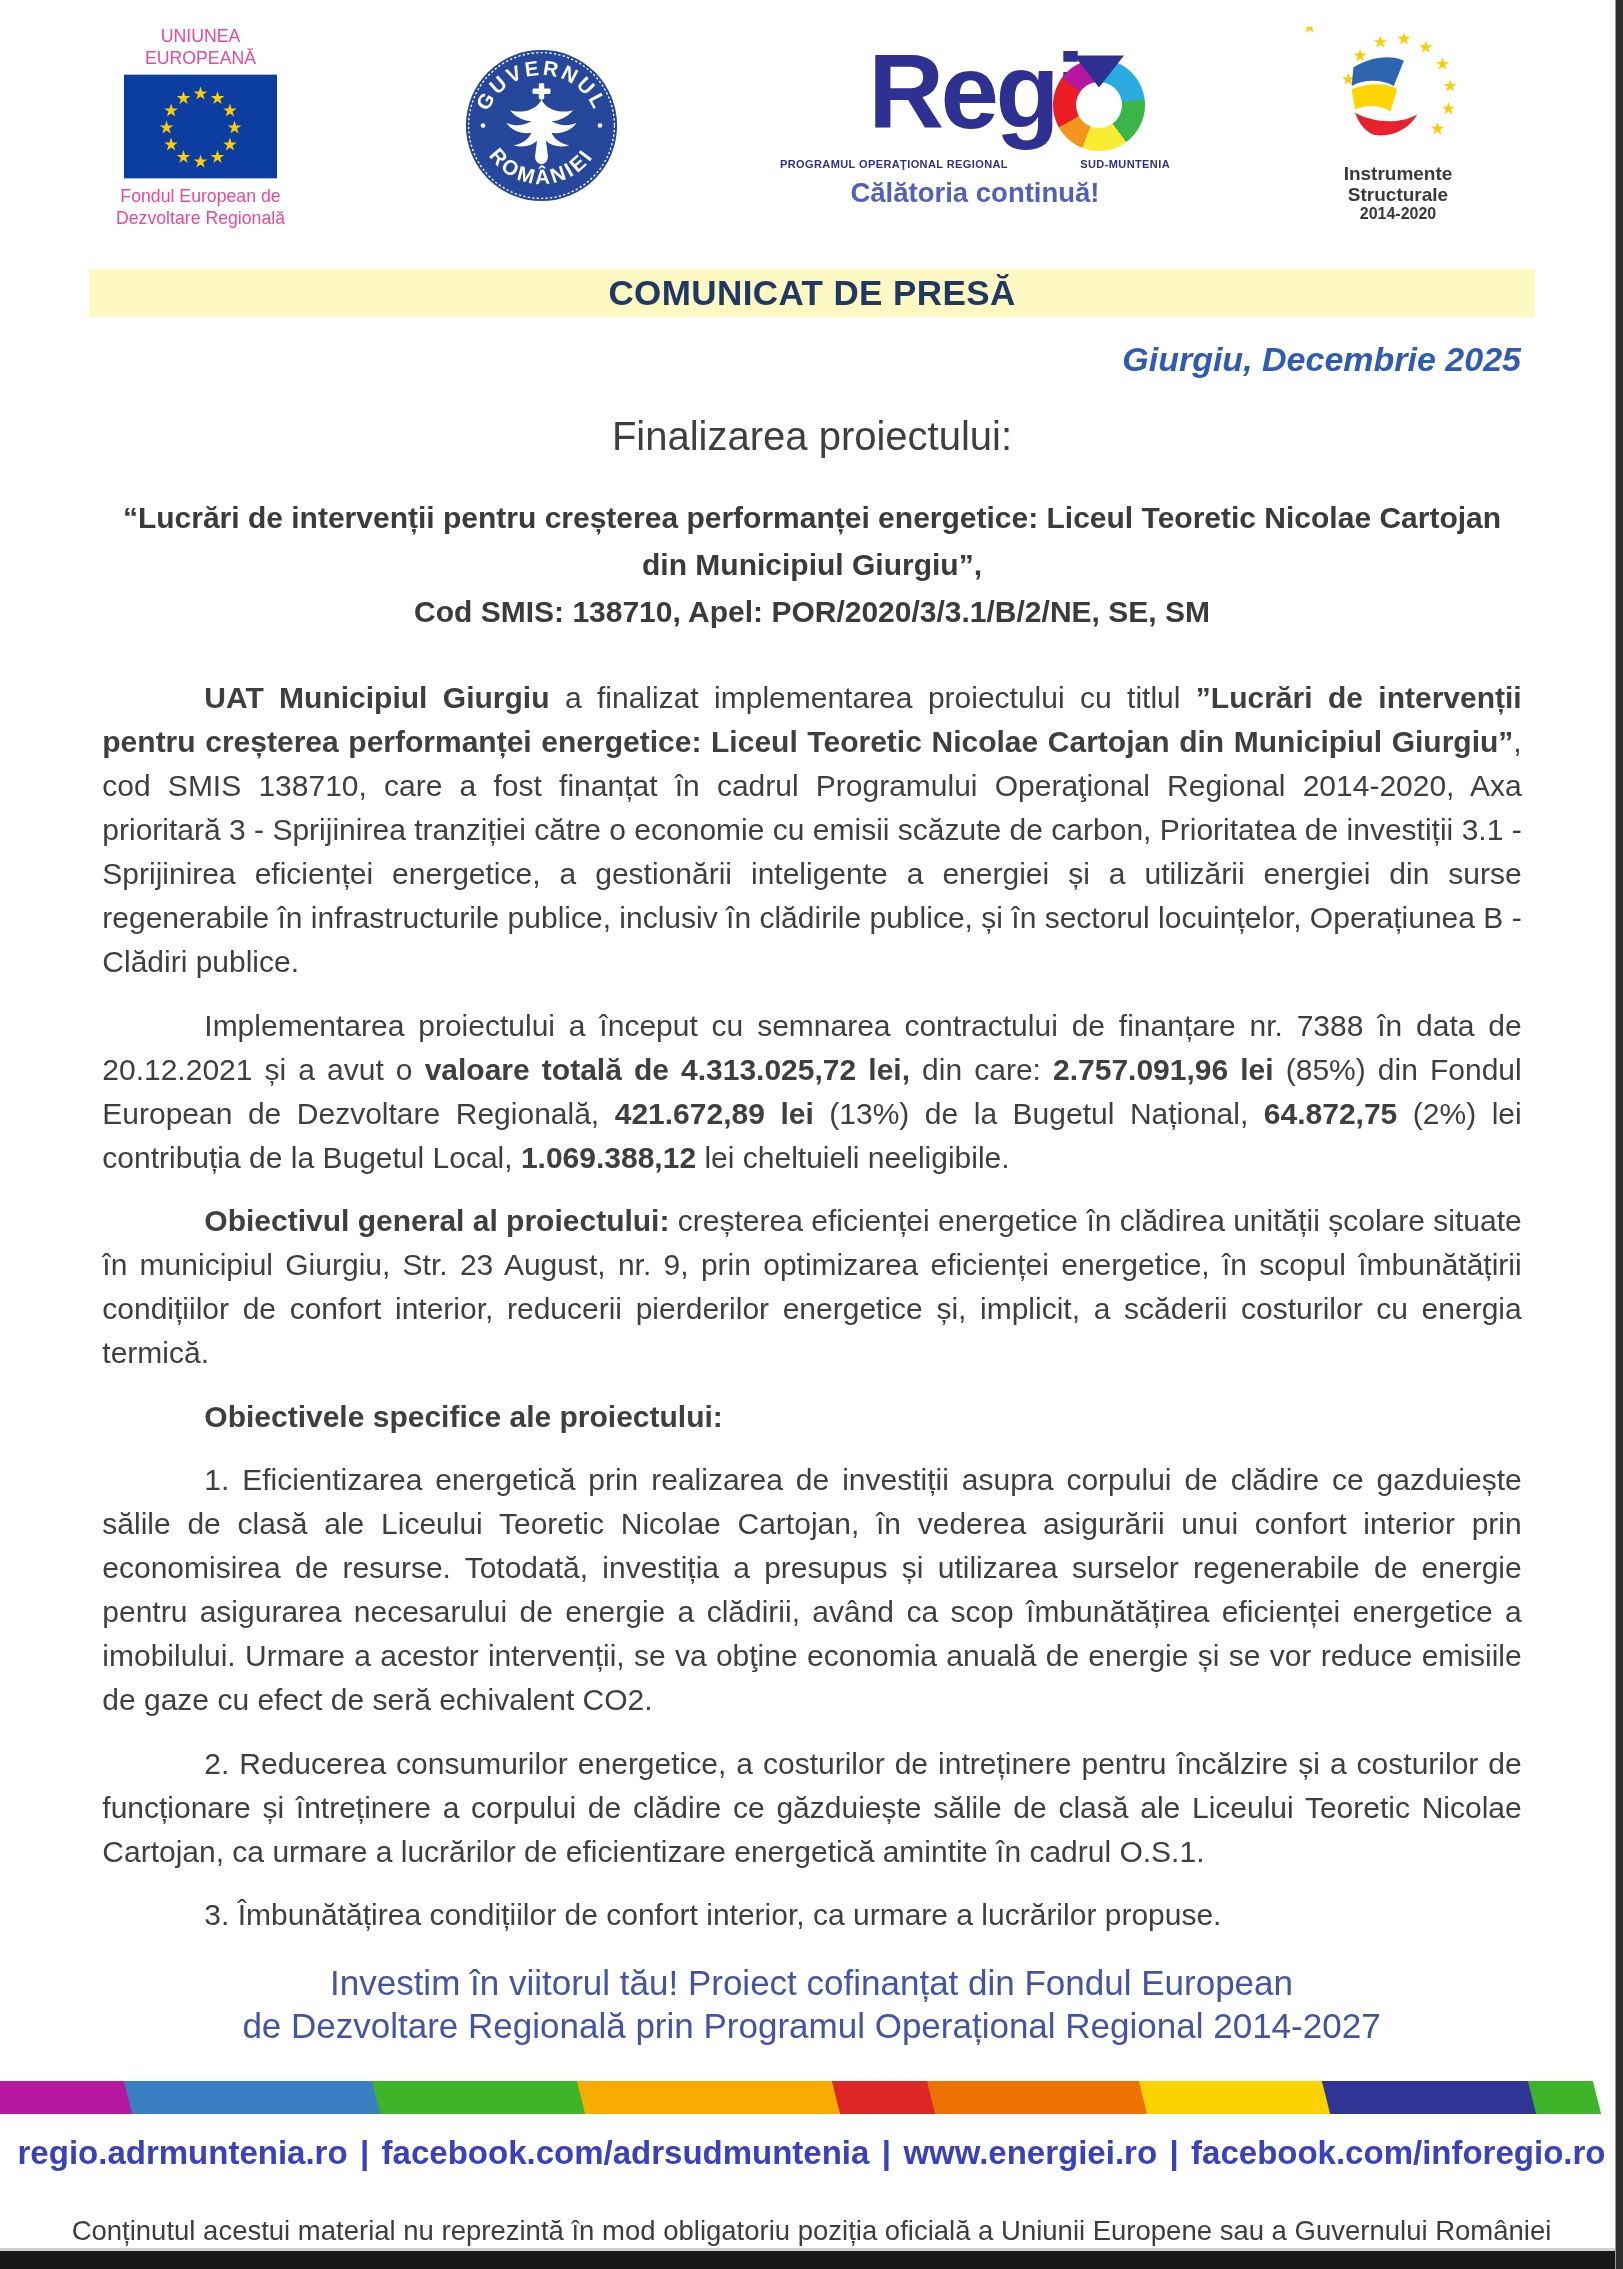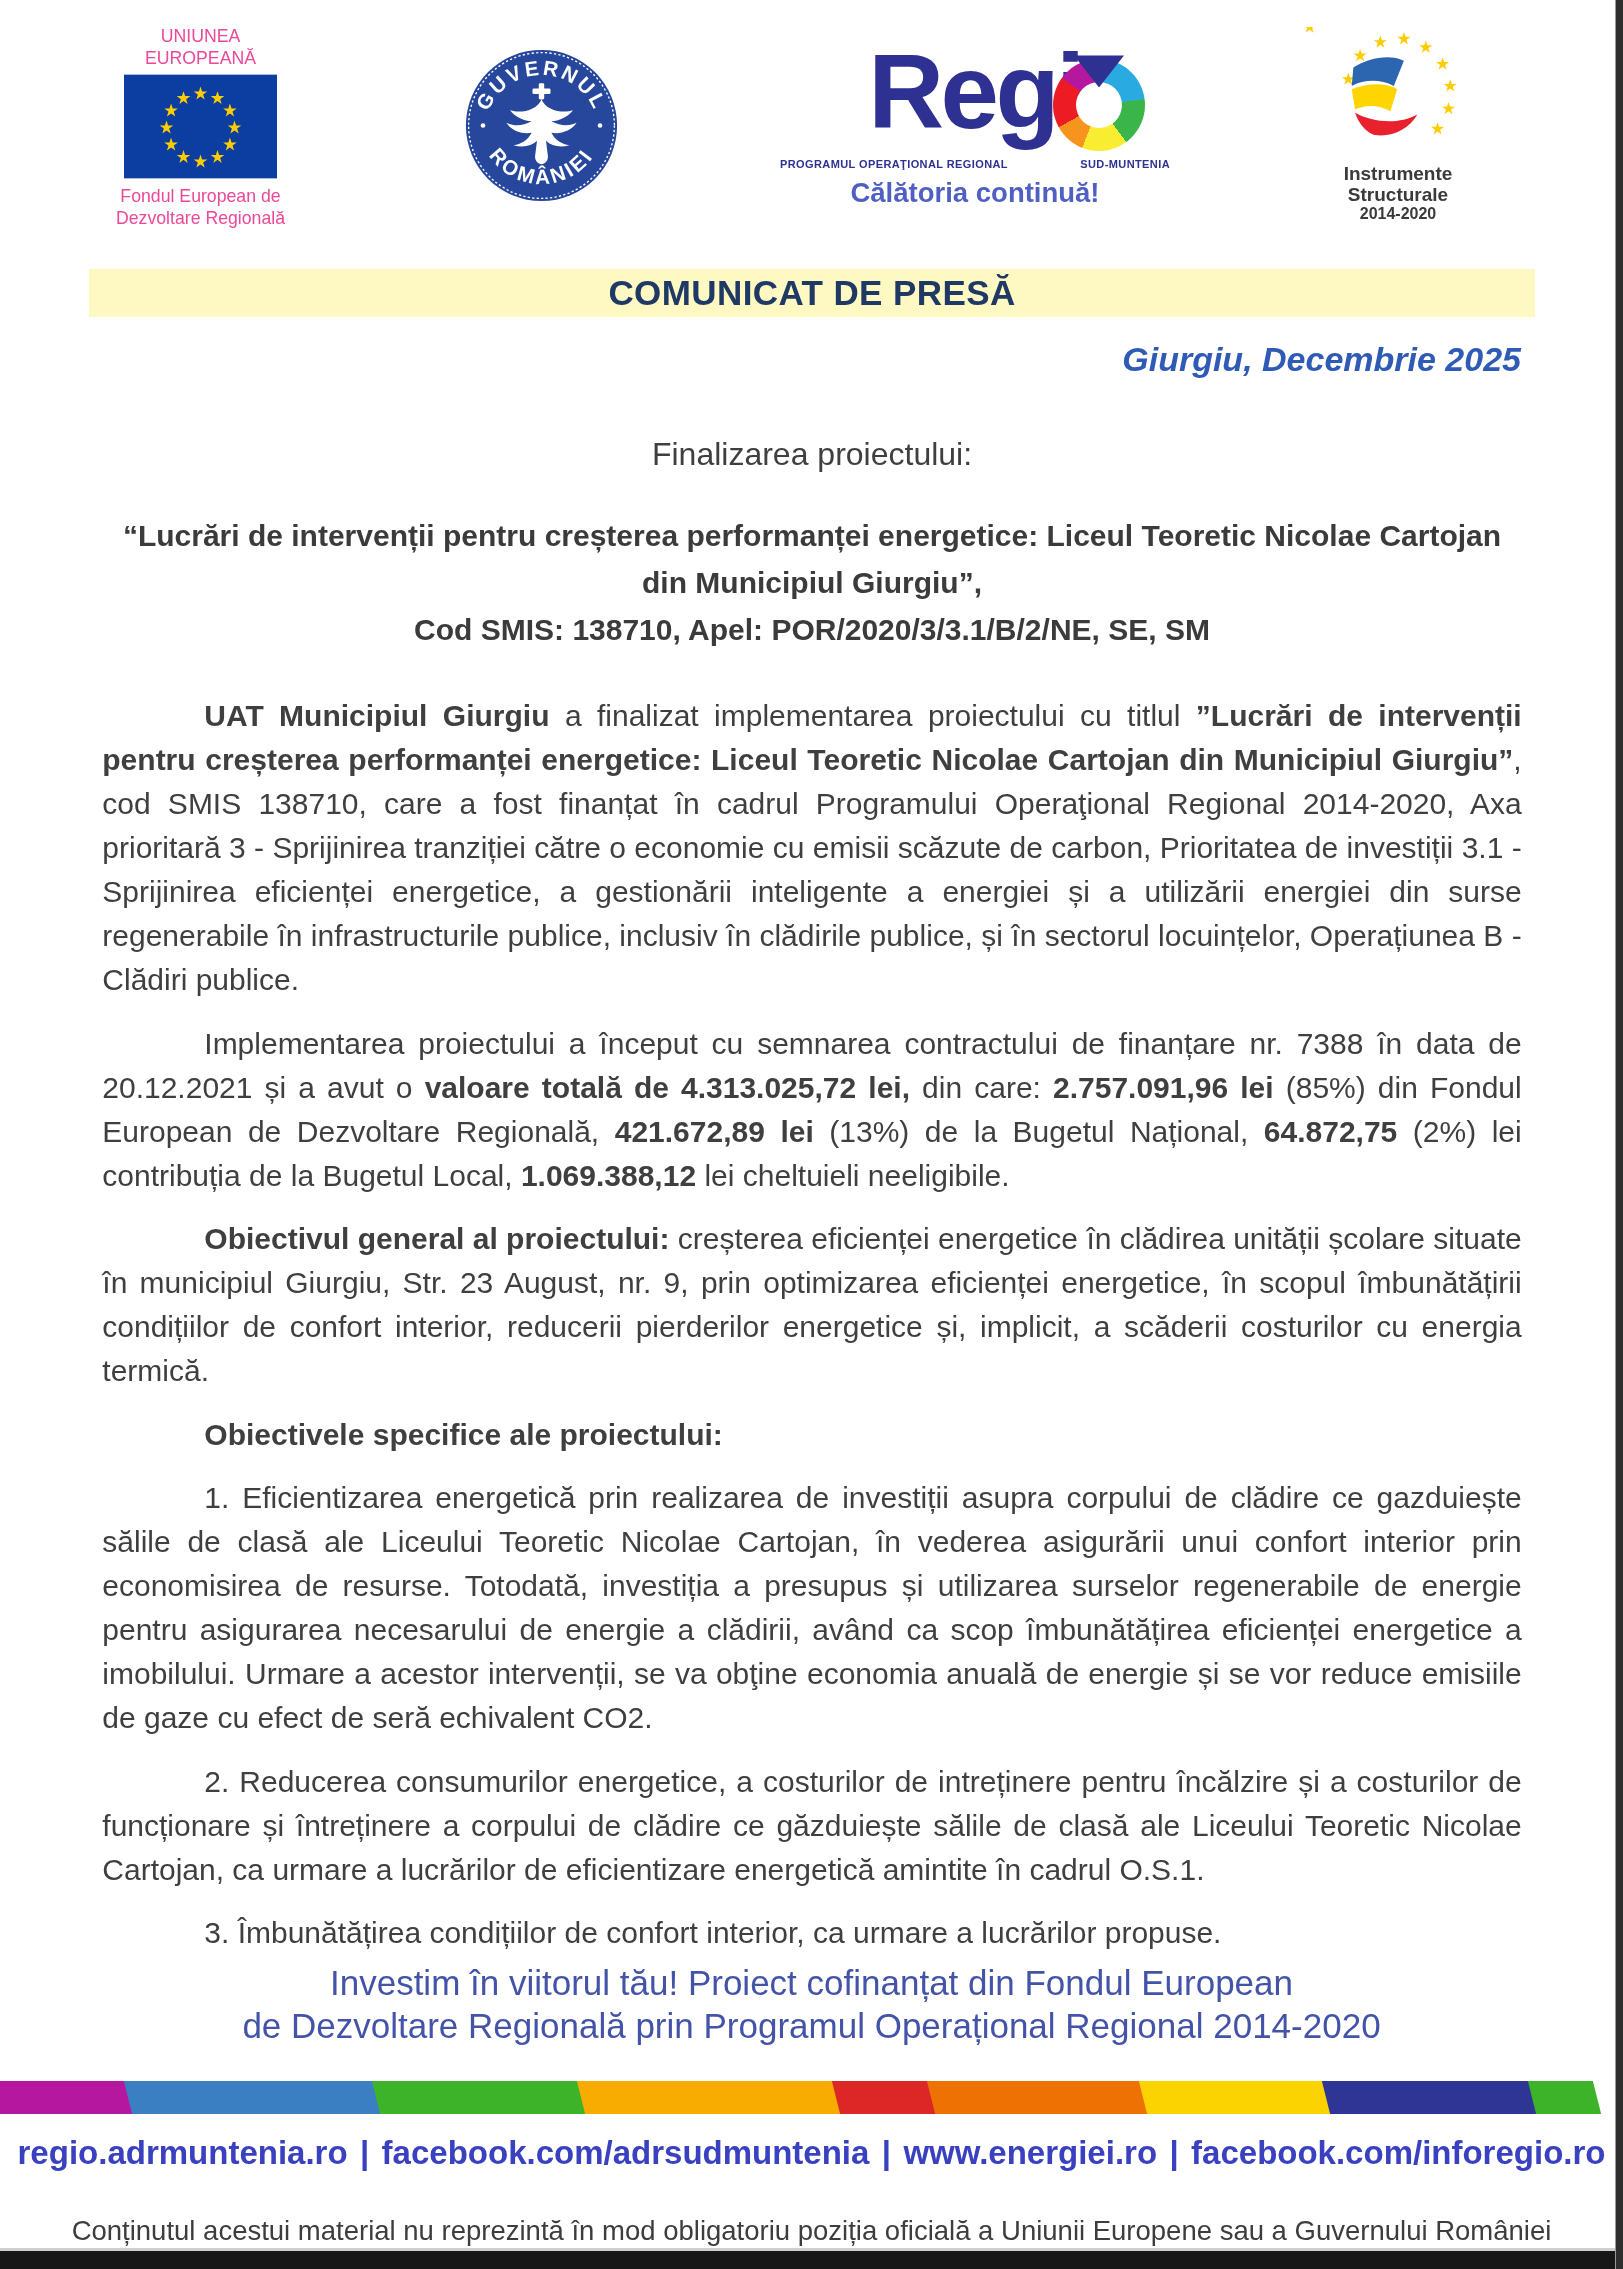--- a/index.html
+++ b/index.html
@@ -25,21 +25,21 @@
   .regio-tag{font-size:27.5px;font-weight:700;color:#4f5fc4;margin-top:7px;}
   .logo-struct{left:1296px;width:204px;top:26.6px;}
   .struct-cap{font-size:19px;font-weight:700;color:#3a3a3a;line-height:21px;}
   .struct-cap2{font-size:16px;font-weight:700;color:#3a3a3a;}
   
   .content{position:absolute;left:89px;width:1446px;top:269px;}
   .banner{height:48px;background:#fef9c3;display:flex;align-items:center;justify-content:center;}
   .banner-title{font-size:35px;font-weight:700;color:#1f3864;letter-spacing:0.4px;}
   .dateline{margin-top:23px;text-align:right;padding-right:14px;
     font-size:34px;font-weight:700;font-style:italic;color:#2f5bb7;line-height:39px;}
-  .intro{margin-top:57px;text-align:center;font-size:32px;color:#3f3f3f;line-height:37px;}
+  .intro{margin-top:39px;text-align:center;font-size:40px;color:#3f3f3f;line-height:37px;}
   .ptitle{margin-top:39px;text-align:center;font-weight:700;font-size:30px;line-height:47px;color:#3b3b3b;padding:0 26.6px;}
   .pcode{text-align:center;font-weight:700;font-size:30px;line-height:47px;color:#3b3b3b;}
   .paras{margin-top:41px;font-size:30px;line-height:44px;color:#3f3f3f;text-align:justify;}
   .paras p{margin:0 0 19.5px 0;text-indent:102px;padding:0 13.3px;}
   .paras .b{font-weight:700;}
   
   .invest{position:absolute;top:1961px;left:0;width:100%;text-align:center;
     font-size:35px;line-height:43px;color:#4353a8;}
   .stripe{position:absolute;top:2081px;left:0;width:1623px;height:33px;display:flex;overflow:hidden;}
   .stripe-seg{height:100%;transform:skewX(14deg);margin-left:-5.3px;flex-shrink:0;}
@@ -161,21 +161,21 @@
         <p><span class="b">Obiectivul general al proiectului: </span><span>creșterea eficienței energetice în clădirea unității școlare situate în municipiul Giurgiu, Str. 23 August, nr. 9, prin optimizarea eficienței energetice, în scopul îmbunătățirii condițiilor de confort interior, reducerii pierderilor energetice și, implicit, a scăderii costurilor cu energia termică.</span></p>
         <p><span class="b">Obiectivele specifice ale proiectului:</span></p>
         <p><span>1. Eficientizarea energetică prin realizarea de investiții asupra corpului de clădire ce gazduiește sălile de clasă ale Liceului Teoretic Nicolae Cartojan, în vederea asigurării unui confort interior prin economisirea de resurse. Totodată, investiția a presupus și utilizarea surselor regenerabile de energie pentru asigurarea necesarului de energie a clădirii, având ca scop îmbunătățirea eficienței energetice a imobilului. Urmare a acestor intervenții, se va obţine economia anuală de energie și se vor reduce emisiile de gaze cu efect de seră echivalent CO2.</span></p>
         <p><span>2. Reducerea consumurilor energetice, a costurilor de intreținere pentru încălzire și a costurilor de funcționare și întreținere a corpului de clădire ce găzduiește sălile de clasă ale Liceului Teoretic Nicolae Cartojan, ca urmare a lucrărilor de eficientizare energetică amintite în cadrul O.S.1.</span></p>
         <p><span>3. Îmbunătățirea condițiilor de confort interior, ca urmare a lucrărilor propuse.</span></p>
       </div>
   </div>
 
   <div class="invest">
     <div>Investim în viitorul tău! Proiect cofinanțat din Fondul European</div>
-    <div>de Dezvoltare Regională prin Programul Operațional Regional 2014-2020</div>
+    <div>de Dezvoltare Regională prin Programul Operațional Regional 2014-2027</div>
   </div>
 
   <div class="stripe">
       <div class="stripe-seg" style="width: 8.2%; background: rgb(181, 24, 159);"></div>
       <div class="stripe-seg" style="width: 15.6%; background: rgb(58, 127, 194);"></div>
       <div class="stripe-seg" style="width: 13%; background: rgb(61, 179, 42);"></div>
       <div class="stripe-seg" style="width: 16%; background: rgb(248, 171, 0);"></div>
       <div class="stripe-seg" style="width: 6.2%; background: rgb(221, 38, 38);"></div>
       <div class="stripe-seg" style="width: 13.4%; background: rgb(238, 114, 3);"></div>
       <div class="stripe-seg" style="width: 11.6%; background: rgb(251, 212, 0);"></div>

